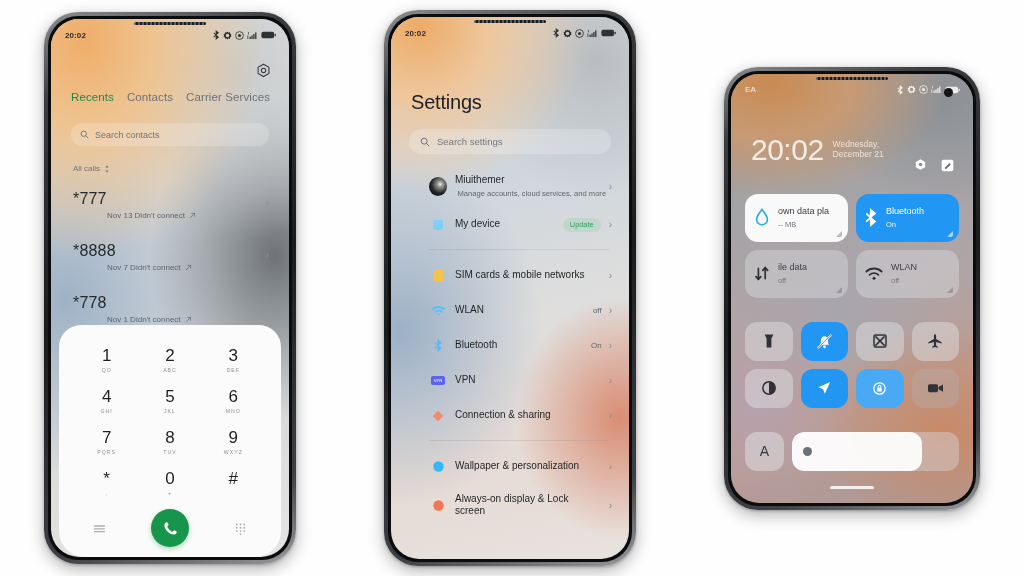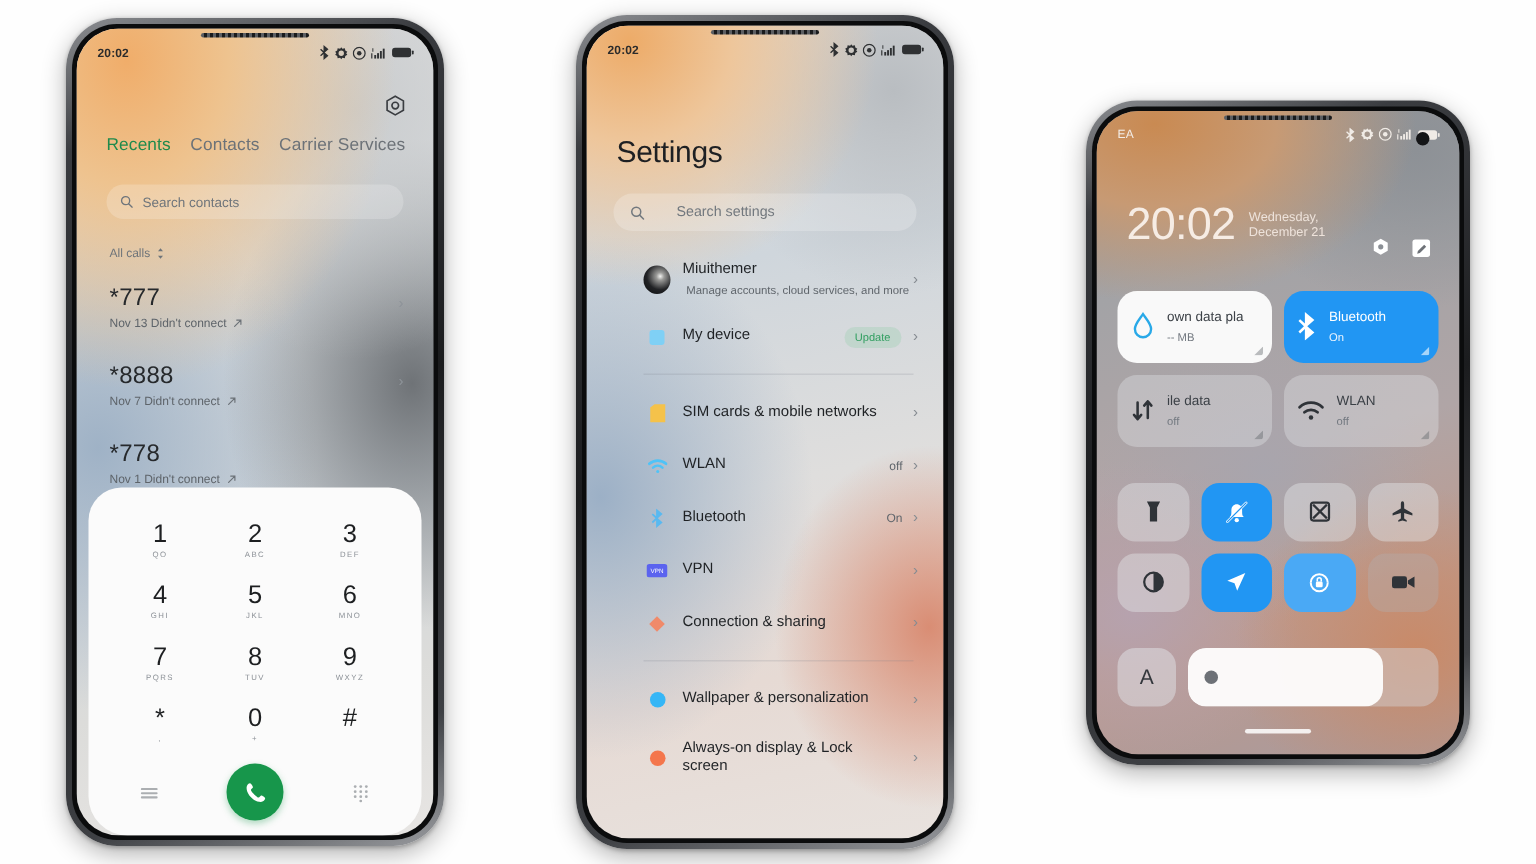--- a/index.html
+++ b/index.html
@@ -133,21 +133,21 @@
     display: flex; align-items: center; gap: 4px;
     font-size: 8px; color: #6e747a; z-index: 12;
   }
   .calllist { position: absolute; left: 0; right: 0; top: 162px; z-index: 12; }
   .callrow {
     position: relative;
     padding: 9px 22px 9px 22px;
     height: 52px;
   }
   .call-num { font-size: 16px; font-weight: normal; color: #26292c; letter-spacing: .2px; }
-  .call-sub { font-size: 8px; color: #5e646a; margin-top: 3px; display: flex; align-items: center; gap: 4px; }
+  .call-sub { font-size: 8px; color: #5e646a; margin-top: 3px; display: flex; align-items: center; gap: 4px; margin-left: 34px; }
   .call-chev { position: absolute; right: 20px; top: 16px; font-size: 10px; color: #8d9399; }
 
   .dialpad {
     position: absolute; left: 8px; right: 8px; bottom: 0;
     height: 232px;
     background: #fbfbfb;
     border-radius: 22px 22px 26px 26px;
     z-index: 20;
     padding: 14px 16px 0 16px;
   }
@@ -173,21 +173,21 @@
 
   
   .set-title {
     position: absolute; top: 74px; left: 20px;
     font-size: 20px; color: #1e2023; z-index: 12; letter-spacing: -.2px;
   }
   .set-search {
     position: absolute; left: 18px; right: 18px; top: 112px;
     height: 25px; border-radius: 13px;
     background: rgba(255,255,255,.22);
-    display: flex; align-items: center; gap: 21px; padding: 0 11px;
+    display: flex; align-items: center; gap: 7px; padding: 0 11px;
     z-index: 12;
   }
   .set-search .txt { font-size: 9.5px; color: #72787e; }
   .set-list { position: absolute; left: 0; right: 0; top: 148px; z-index: 12; padding-left: 18px; }
   .set-row {
     display: flex; align-items: center;
     padding: 0 17px 0 20px;
     height: 35px;
   }
   .set-row.tall { height: 42px; }

